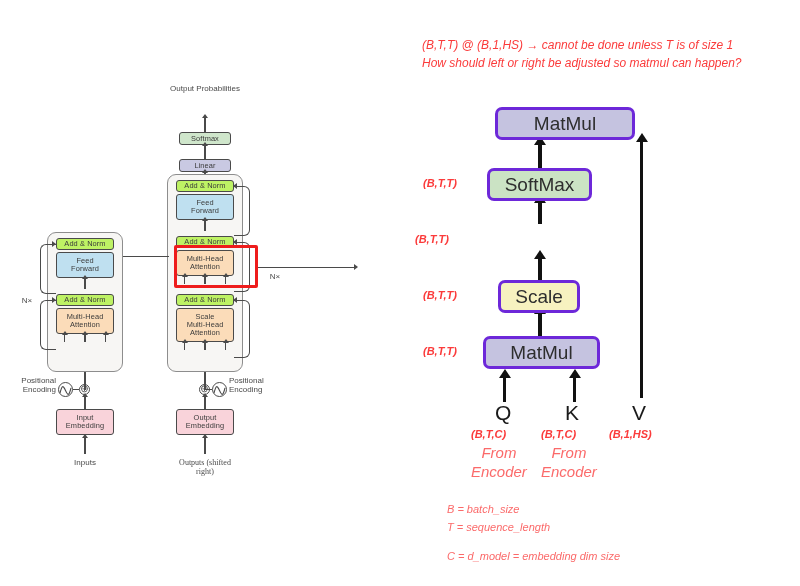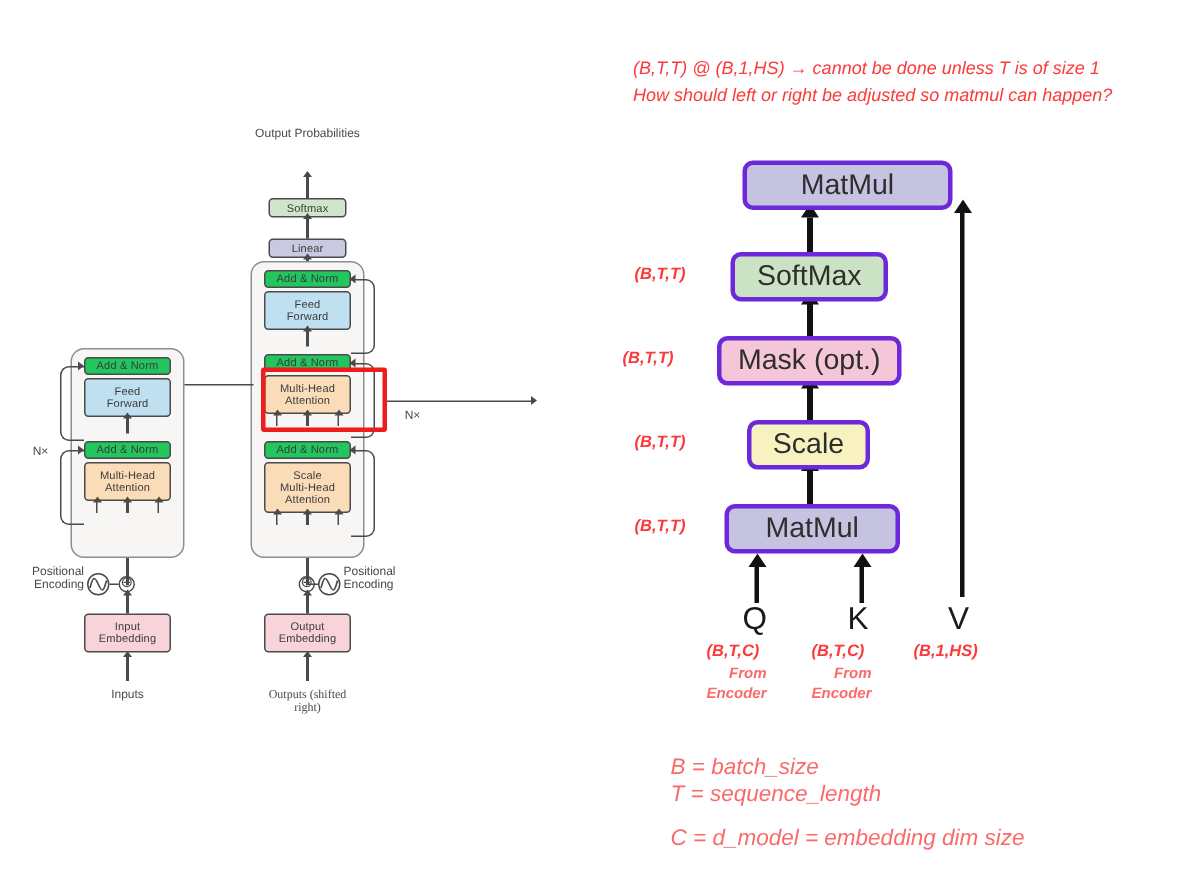--- a/index.html
+++ b/index.html
@@ -14,21 +14,21 @@
   #transformer-figure{position:absolute;left:0;top:60px;width:400px;height:460px;}
 
   .tf-box{
     position:absolute;box-sizing:border-box;
     border:1.4px solid #4a4a4a;border-radius:3px;
     display:flex;align-items:center;justify-content:center;
     text-align:center;color:#3a3a3a;line-height:1.05;
     font-size:7.4px;letter-spacing:.1px;
   }
   .tf-box span{display:block;}
-  .c-addnorm{background:#22c55e;}
+  .c-addnorm{background:#bef264;}
   .c-feedfwd{background:#bfe0f0;}
   .c-attn{background:#fbdcb9;}
   .c-softmax{background:#cfe6cb;}
   .c-linear{background:#c9c9e2;}
   .c-embed{background:#f9d3da;}
 
   .tf-stack{
     position:absolute;box-sizing:border-box;
     border:1.2px solid #8d8d8d;border-radius:9px;
     background:#f7f6f4;
@@ -86,29 +86,29 @@
   .note-title{
     position:absolute;color:#fb3b3b;font-style:italic;font-weight:bold;
     font-size:12.5px;white-space:nowrap;
   }
   .note-line{
     position:absolute;color:#fb3b3b;font-style:italic;
     font-size:12px;white-space:nowrap;
   }
   .legend-line{
     position:absolute;color:#fb6a6a;font-style:italic;
-    font-size:15px;white-space:nowrap;text-align:right;
+    font-size:11px;white-space:nowrap;text-align:right;
   }
   .shape-tag{
     position:absolute;color:#fb3b3b;font-style:italic;font-weight:600;
     font-size:11px;white-space:nowrap;
   }
   .qkv-sub{
     position:absolute;color:#fb6a6a;font-style:italic;
-    font-size:10px;line-height:1.25;white-space:nowrap;text-align:right;font-weight:bold;
+    font-size:15px;line-height:1.25;white-space:nowrap;text-align:center;
   }
   .qkv-shape{
     position:absolute;color:#fb3b3b;font-style:italic;font-weight:600;
     font-size:11px;white-space:nowrap;
   }
   .qkv-letter{
     position:absolute;color:#1a1a1a;font-size:21px;line-height:1;
     white-space:nowrap;font-family:"Liberation Sans",sans-serif;
   }
 
@@ -355,23 +355,20 @@
     <div class="at-arrow" style="left:169px;top:369px;"></div>
 
     <div class="at-box a-matmul" style="left:95px;top:107px;width:140px;height:33px;">
       <span>MatMul</span>
     </div>
 
     <div class="at-box a-softmax" style="left:87px;top:168px;width:105px;height:33px;">
       <span>SoftMax</span>
     </div>
 
-    <div class="at-box a-mask" style="left:78px;top:224px;width:123px;height:33px;">
-      <span>Mask (opt.)</span>
-    </div>
 
     <div class="at-box a-scale" style="left:98px;top:280px;width:82px;height:33px;">
       <span>Scale</span>
     </div>
 
     <div class="at-box a-matmul" style="left:83px;top:336px;width:117px;height:33px;">
       <span>MatMul</span>
     </div>
 
     <div class="shape-tag" style="left:23px;top:177px;">(B,T,T)</div>

